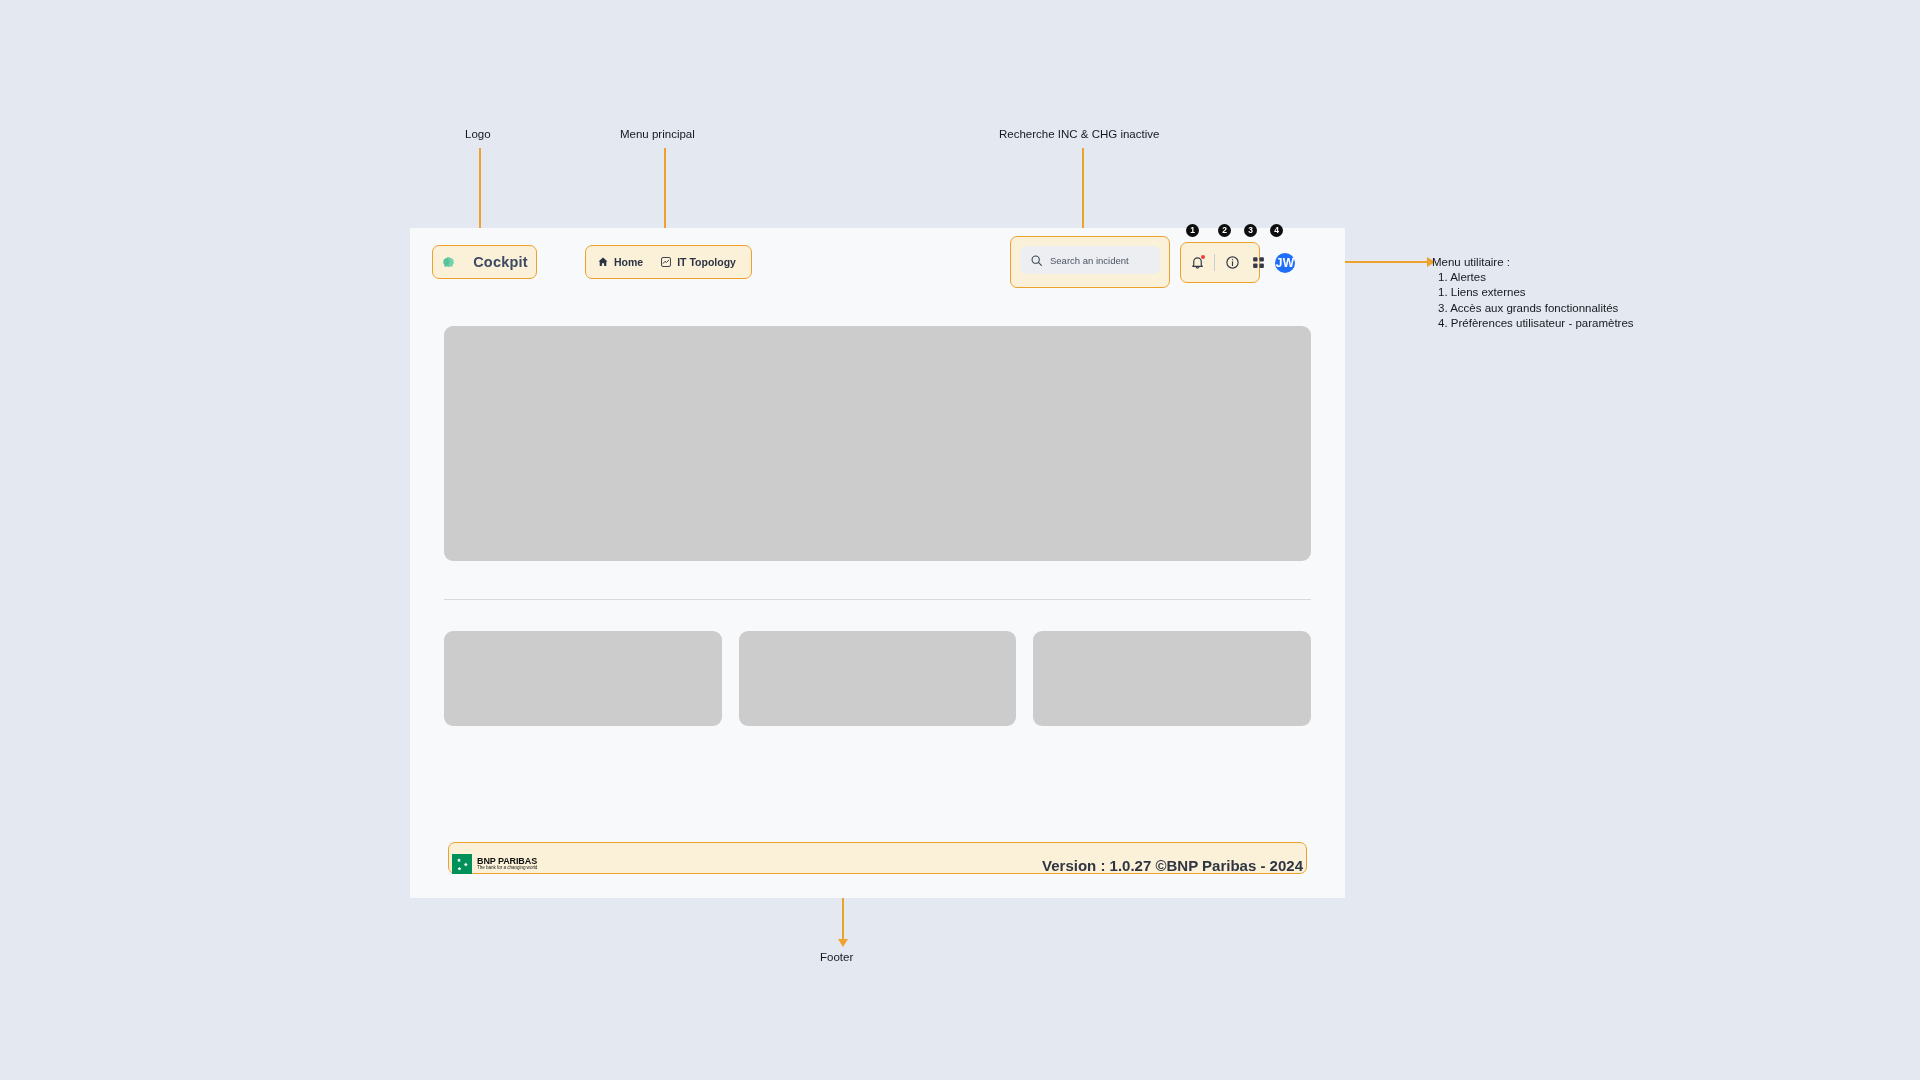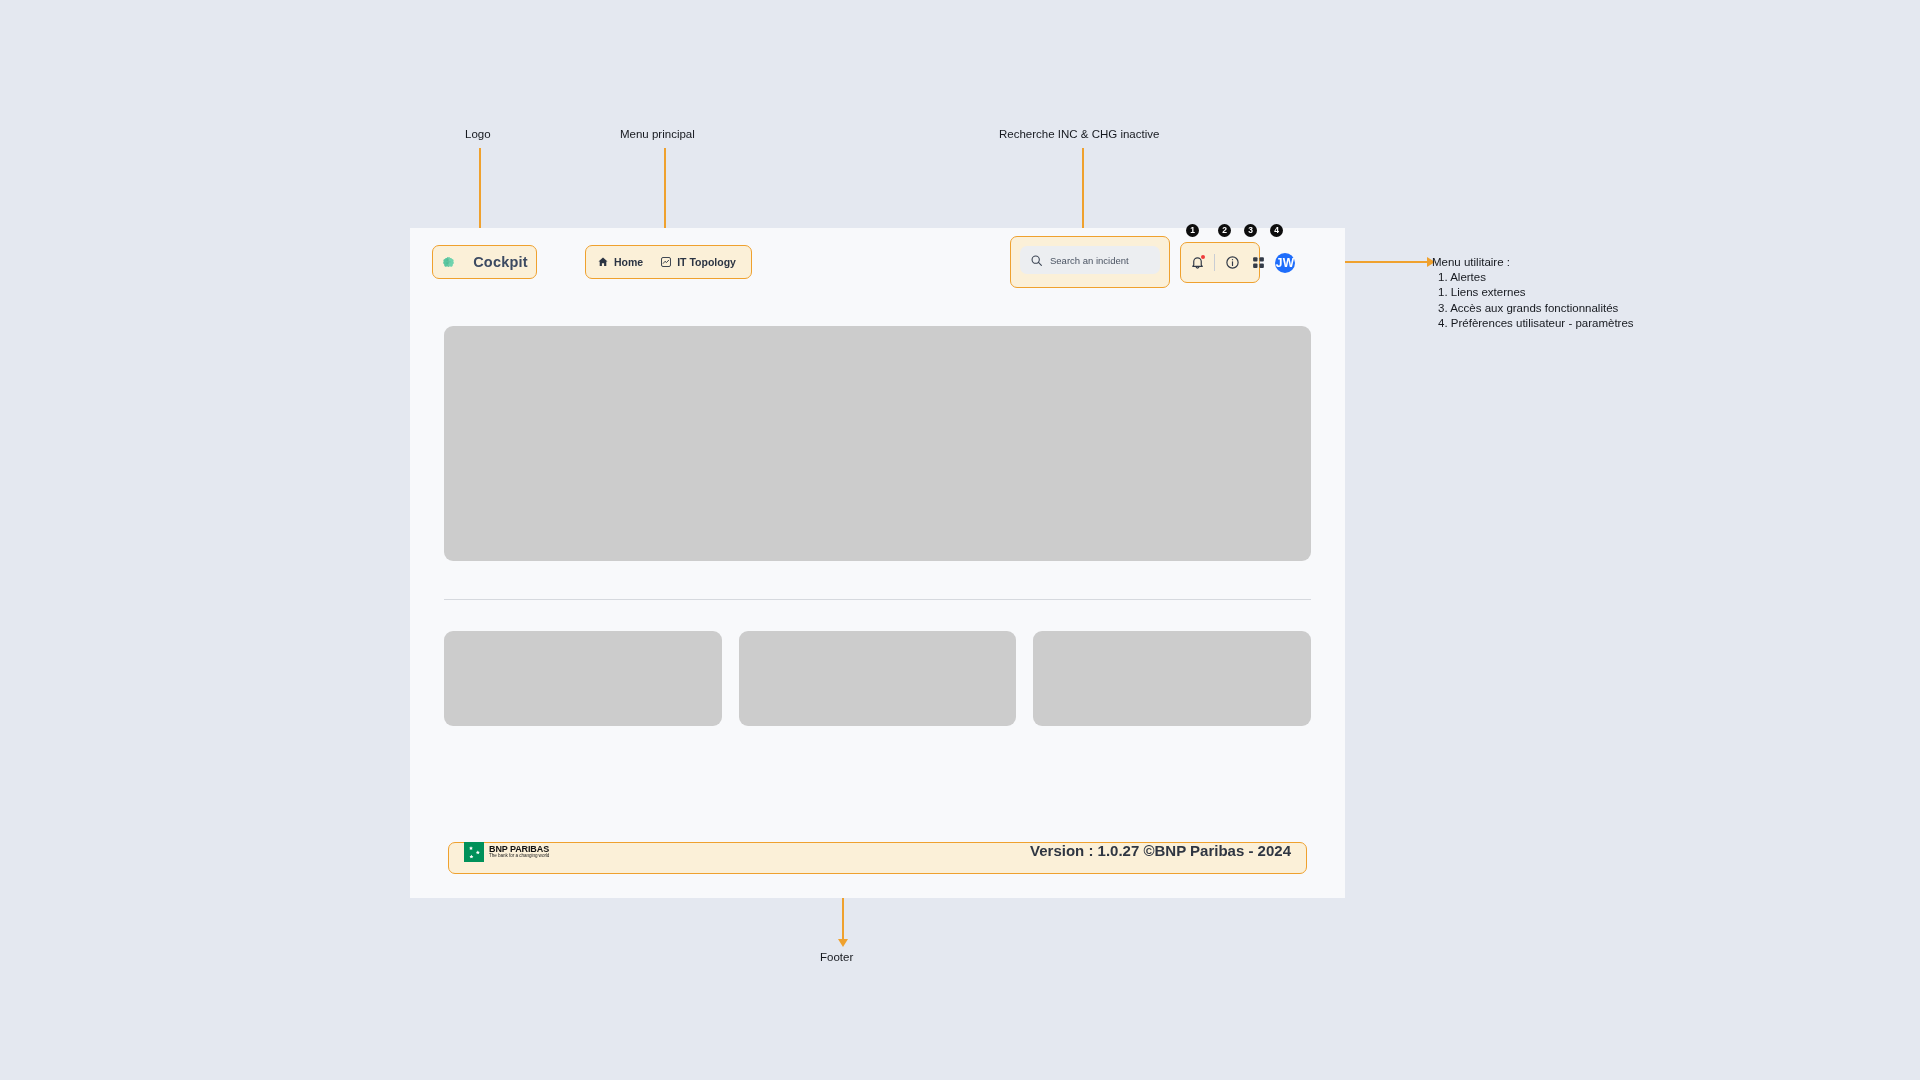--- a/index.html
+++ b/index.html
@@ -185,22 +185,22 @@
   .hl-footer {
     position: absolute;
     inset: 0;
     border: 1.6px solid #efa12e;
     background: #fbf0d8;
     border-radius: 7px;
   }
   .footer-inner {
     position: absolute;
     inset: 0;
-    display: flex; align-items: flex-start; justify-content: space-between;
-    padding: 0 16px;
+    display: flex; align-items: flex-end; justify-content: space-between;
+    padding: 0 4px;
     z-index: 3;
   }
   .bnp-logo { display: flex; align-items: center; gap: 5px; }
   .bnp-mark { width: 20px; height: 20px; display: block; flex: none; }
   .bnp-txt { display: flex; flex-direction: column; line-height: 1.05; }
   .bnp-name { font-size: 9px; font-weight: bold; color: #101010; letter-spacing: -0.1px; }
   .bnp-tag  { font-size: 4.6px; color: #1c1c1c; letter-spacing: -0.05px; }
   .version { font-size: 15px; font-weight: bold; color: #2f3642; white-space: nowrap; }
 
   

